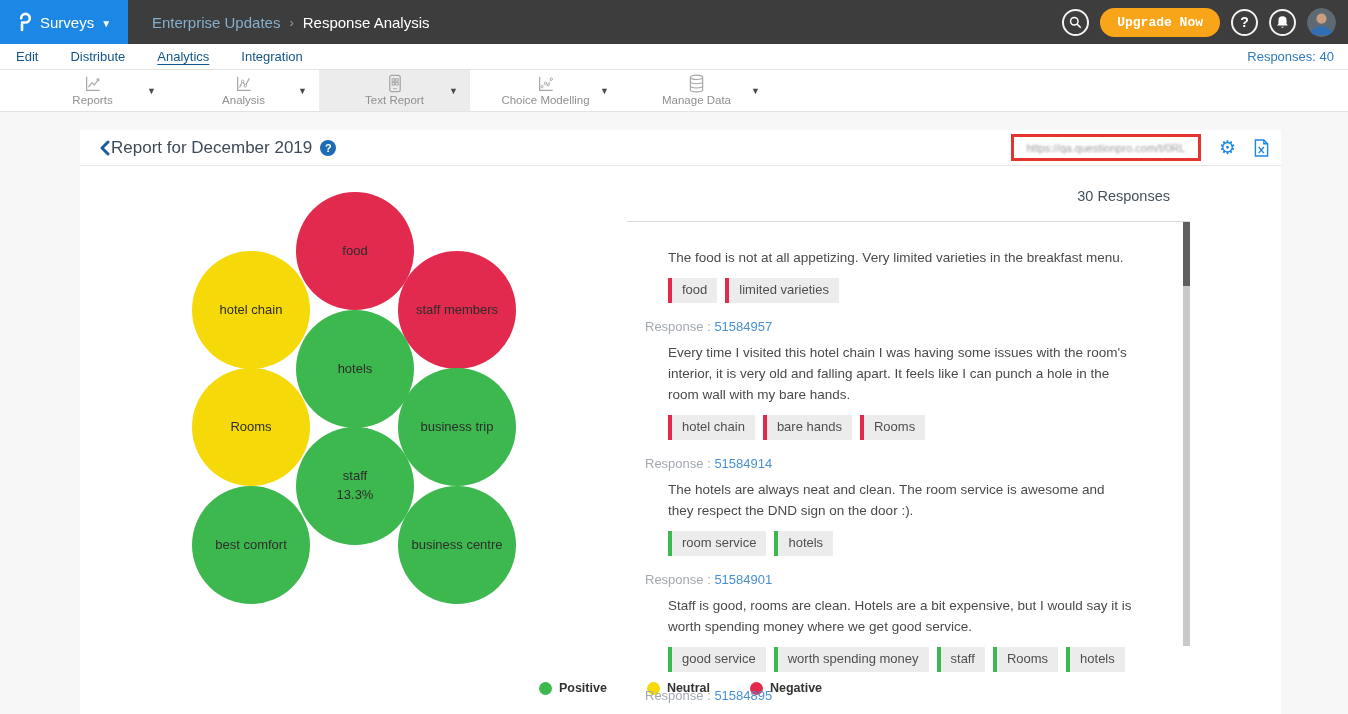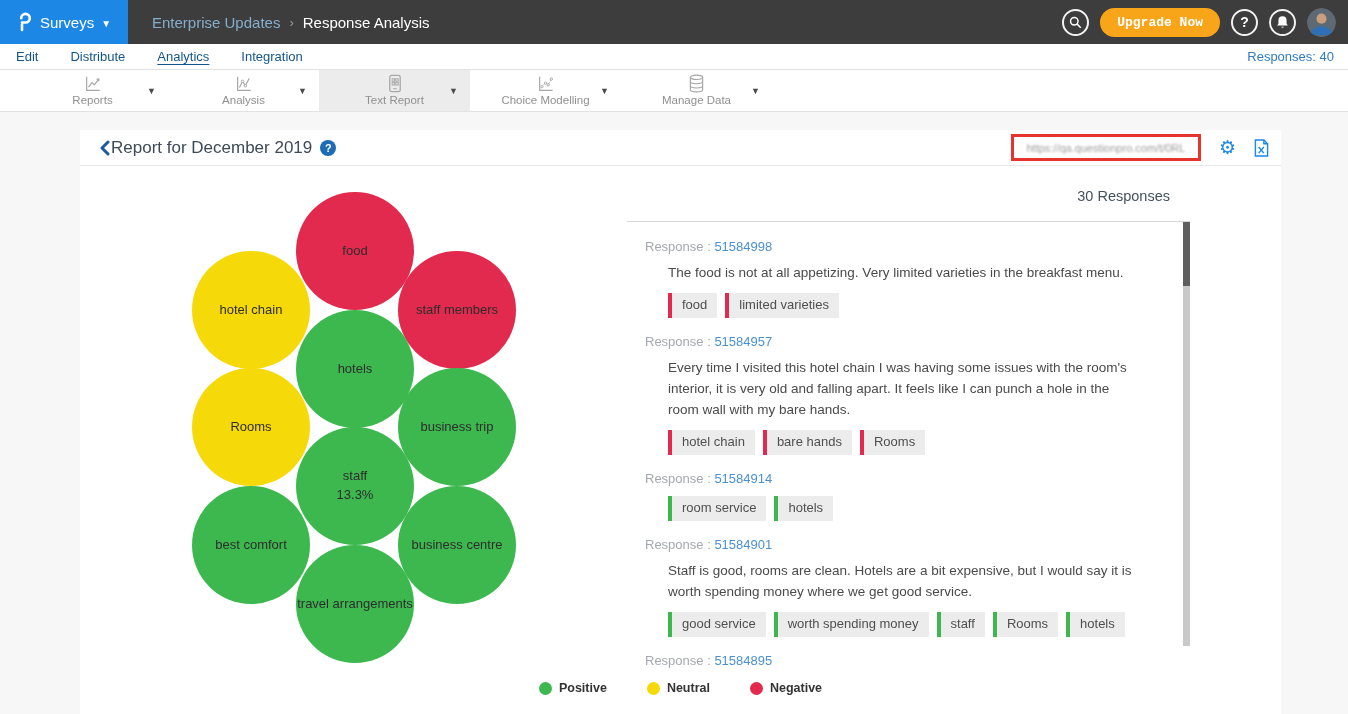--- a/index.html
+++ b/index.html
@@ -239,53 +239,50 @@
         </div>
         <div class="bubble" style="left: 216px; top: 261px; width: 118px; height: 118px; background: rgb(60, 184, 78);">
           <span>staff<br>13.3%</span>
         </div>
         <div class="bubble" style="left: 318px; top: 320px; width: 118px; height: 118px; background: rgb(60, 184, 78);">
           <span>business centre</span>
         </div>
         <div class="bubble" style="left: 112px; top: 320px; width: 118px; height: 118px; background: rgb(60, 184, 78);">
           <span>best comfort</span>
         </div>
-        <div class="bubble" style="left: 216px; top: 379px; width: 118px; height: 118px; background: rgb(60, 184, 78);">
-          <span>travel arrangements</span>
-        </div>
       </div>
     <div class="chart-legend">
         <span class="legend-item"><span class="legend-dot" style="background: rgb(60, 184, 78);"></span>Positive</span>
         <span class="legend-item"><span class="legend-dot" style="background: rgb(245, 217, 8);"></span>Neutral</span>
         <span class="legend-item"><span class="legend-dot" style="background: rgb(225, 42, 78);"></span>Negative</span>
       </div>
 
     <div class="responses">
       <div class="responses-header">30 Responses</div>
       <div class="responses-panel">
         <div class="responses-list">
             <div class="response-item">
-              <div class="resp-label">Response : <a class="resp-id">51584998</a></div>
               <div class="resp-text">The food is not at all appetizing. Very limited varieties in the breakfast menu.</div>
               <div class="resp-tags">
                 <span class="tag" style="border-left-color: rgb(225, 42, 78);">food</span>
                 <span class="tag" style="border-left-color: rgb(225, 42, 78);">limited varieties</span>
               </div>
             </div>
             <div class="response-item">
               <div class="resp-label">Response : <a class="resp-id">51584957</a></div>
               <div class="resp-text">Every time I visited this hotel chain I was having some issues with the room's interior, it is very old and falling apart. It feels like I can punch a hole in the room wall with my bare hands.</div>
               <div class="resp-tags">
                 <span class="tag" style="border-left-color: rgb(225, 42, 78);">hotel chain</span>
                 <span class="tag" style="border-left-color: rgb(225, 42, 78);">bare hands</span>
                 <span class="tag" style="border-left-color: rgb(225, 42, 78);">Rooms</span>
               </div>
             </div>
             <div class="response-item">
               <div class="resp-label">Response : <a class="resp-id">51584914</a></div>
+              <div class="resp-text">The hotels are always neat and clean. The room service is awesome and they respect the DND sign on the door :).</div>
               <div class="resp-tags">
                 <span class="tag" style="border-left-color: rgb(60, 184, 78);">room service</span>
                 <span class="tag" style="border-left-color: rgb(60, 184, 78);">hotels</span>
               </div>
             </div>
             <div class="response-item">
               <div class="resp-label">Response : <a class="resp-id">51584901</a></div>
               <div class="resp-text">Staff is good, rooms are clean. Hotels are a bit expensive, but I would say it is worth spending money where we get good service.</div>
               <div class="resp-tags">
                 <span class="tag" style="border-left-color: rgb(60, 184, 78);">good service</span>

